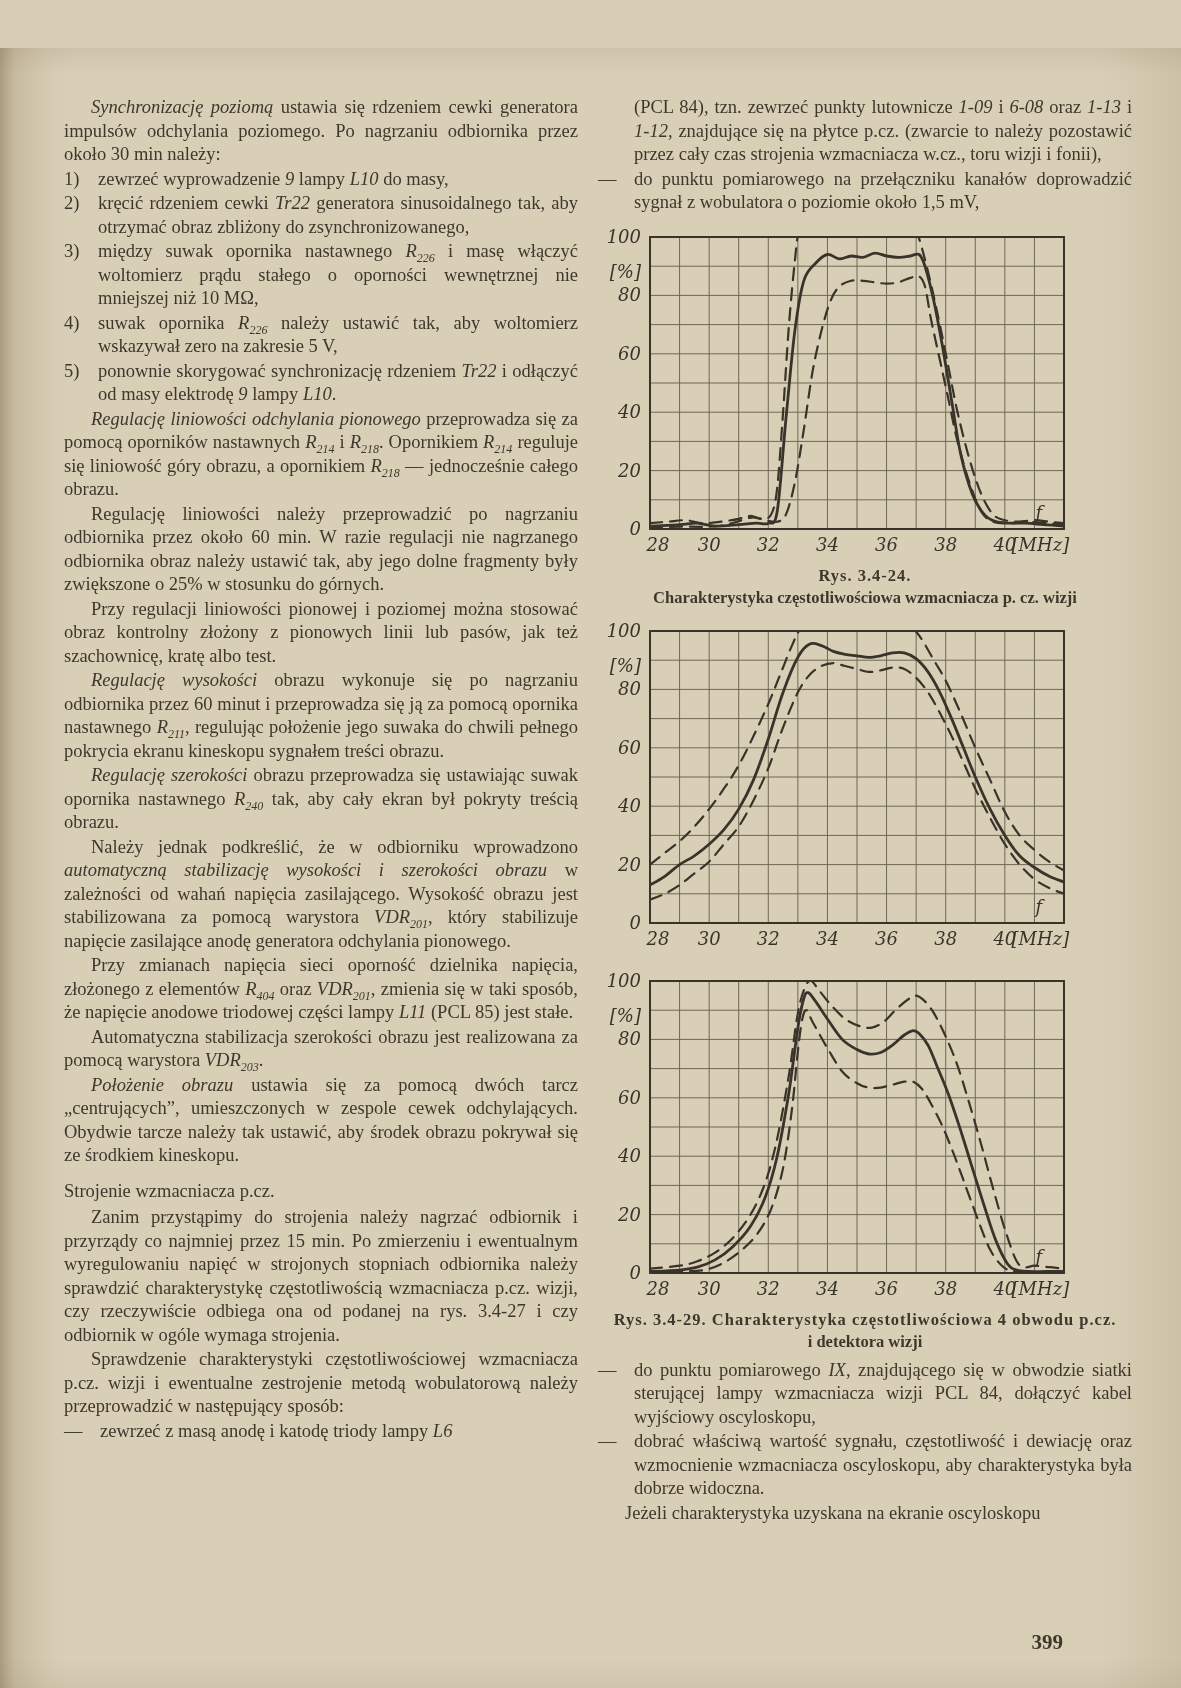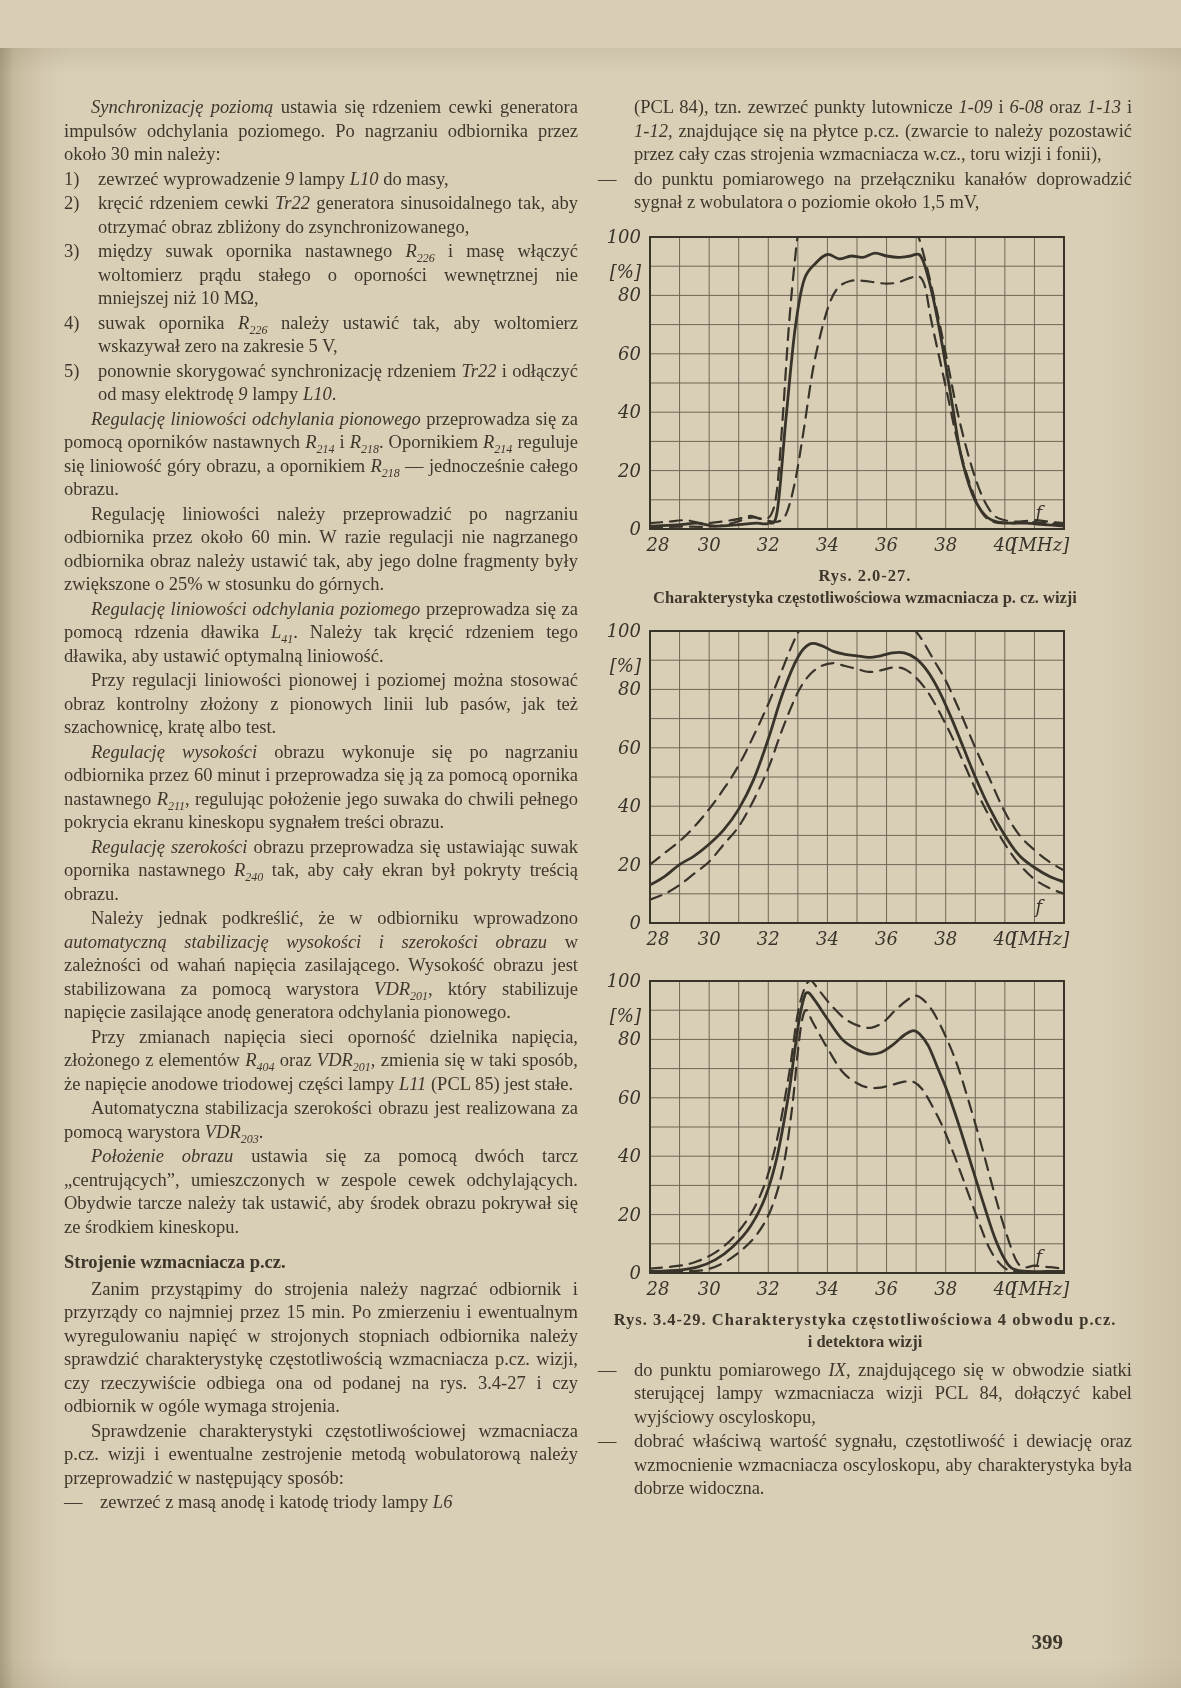--- a/index.html
+++ b/index.html
@@ -23,21 +23,21 @@
   .col-right{left:598px;width:534px;}
   .blk{margin:0 0 1px;text-align:justify;font-size:18.5px;line-height:23.5px;}
   .blk i{font-style:italic;}
   .blk sub{font-size:12px;line-height:0;}
   .blk-p{text-indent:27px;}
   .blk-cont{padding-left:36px;}
   .blk-li{padding-left:34px;}
   .blk-li .mk{float:left;margin-left:-34px;width:34px;}
   .blk-dash{padding-left:36px;}
   .blk-dash .mk{float:left;margin-left:-36px;width:36px;}
-  .blk-h{font-weight:bold;margin-top:12px;margin-bottom:3px;text-align:left;}
+  .blk-h{font-weight:normal;margin-top:12px;margin-bottom:3px;text-align:left;}
   .figure{margin:12px 0 6px 0;}
   .fig-caption{ text-align:center;font-weight:bold;font-size:16.5px;line-height:22px;}
   .fig-caption .cap-top{letter-spacing:1px;}
   svg text{font-family:"DejaVu Serif","Liberation Serif",serif;}
   .page-number{
     position:absolute;top:1582px;right:118px;
     font-weight:bold;font-size:21px;
   }
 </style>
 </head>
@@ -47,21 +47,20 @@
 
   <div class="col col-left">
       <p class="blk blk-p"><i>Synchronizację poziomą</i> ustawia się rdzeniem cewki generatora impulsów odchylania poziomego. Po nagrzaniu odbiornika przez około 30 min należy:</p>
       <p class="blk blk-li"><span class="mk">1)</span>zewrzeć wyprowadzenie <i>9</i> lampy <i>L10</i> do masy,</p>
       <p class="blk blk-li"><span class="mk">2)</span>kręcić rdzeniem cewki <i>Tr22</i> generatora sinusoidalnego tak, aby otrzymać obraz zbliżony do zsynchronizowanego,</p>
       <p class="blk blk-li"><span class="mk">3)</span>między suwak opornika nastawnego <i>R<sub>226</sub></i> i masę włączyć woltomierz prądu stałego o oporności wewnętrznej nie mniejszej niż 10 MΩ,</p>
       <p class="blk blk-li"><span class="mk">4)</span>suwak opornika <i>R<sub>226</sub></i> należy ustawić tak, aby woltomierz wskazywał zero na zakresie 5 V,</p>
       <p class="blk blk-li"><span class="mk">5)</span>ponownie skorygować synchronizację rdzeniem <i>Tr22</i> i odłączyć od masy elektrodę <i>9</i> lampy <i>L10</i>.</p>
       <p class="blk blk-p"><i>Regulację liniowości odchylania pionowego</i> przeprowadza się za pomocą oporników nastawnych <i>R<sub>214</sub></i> i <i>R<sub>218</sub></i>. Opornikiem <i>R<sub>214</sub></i> reguluje się liniowość góry obrazu, a opornikiem <i>R<sub>218</sub></i> — jednocześnie całego obrazu.</p>
       <p class="blk blk-p">Regulację liniowości należy przeprowadzić po nagrzaniu odbiornika przez około 60 min. W razie regulacji nie nagrzanego odbiornika obraz należy ustawić tak, aby jego dolne fragmenty były zwiększone o 25% w stosunku do górnych.</p>
-      <p class="blk blk-p"><i>Regulację liniowości odchylania poziomego</i> przeprowadza się za pomocą rdzenia dławika <i>L<sub>41</sub></i>. Należy tak kręcić rdzeniem tego dławika, aby ustawić optymalną liniowość.</p>
       <p class="blk blk-p">Przy regulacji liniowości pionowej i poziomej można stosować obraz kontrolny złożony z pionowych linii lub pasów, jak też szachownicę, kratę albo test.</p>
       <p class="blk blk-p"><i>Regulację wysokości</i> obrazu wykonuje się po nagrzaniu odbiornika przez 60 minut i przeprowadza się ją za pomocą opornika nastawnego <i>R<sub>211</sub></i>, regulując położenie jego suwaka do chwili pełnego pokrycia ekranu kineskopu sygnałem treści obrazu.</p>
       <p class="blk blk-p"><i>Regulację szerokości</i> obrazu przeprowadza się ustawiając suwak opornika nastawnego <i>R<sub>240</sub></i> tak, aby cały ekran był pokryty treścią obrazu.</p>
       <p class="blk blk-p">Należy jednak podkreślić, że w odbiorniku wprowadzono <i>automatyczną stabilizację wysokości i szerokości obrazu</i> w zależności od wahań napięcia zasilającego. Wysokość obrazu jest stabilizowana za pomocą warystora <i>VDR<sub>201</sub></i>, który stabilizuje napięcie zasilające anodę generatora odchylania pionowego.</p>
       <p class="blk blk-p">Przy zmianach napięcia sieci oporność dzielnika napięcia, złożonego z elementów <i>R<sub>404</sub></i> oraz <i>VDR<sub>201</sub></i>, zmienia się w taki sposób, że napięcie anodowe triodowej części lampy <i>L11</i> (PCL 85) jest stałe.</p>
       <p class="blk blk-p">Automatyczna stabilizacja szerokości obrazu jest realizowana za pomocą warystora <i>VDR<sub>203</sub></i>.</p>
       <p class="blk blk-p"><i>Położenie obrazu</i> ustawia się za pomocą dwóch tarcz „centrujących”, umieszczonych w zespole cewek odchylających. Obydwie tarcze należy tak ustawić, aby środek obrazu pokrywał się ze środkiem kineskopu.</p>
       <p class="blk blk-h">Strojenie wzmacniacza p.cz.</p>
       <p class="blk blk-p">Zanim przystąpimy do strojenia należy nagrzać odbiornik i przyrządy co najmniej przez 15 min. Po zmierzeniu i ewentualnym wyregulowaniu napięć w strojonych stopniach odbiornika należy sprawdzić charakterystykę częstotliwością wzmacniacza p.cz. wizji, czy rzeczywiście odbiega ona od podanej na rys. 3.4-27 i czy odbiornik w ogóle wymaga strojenia.</p>
       <p class="blk blk-p">Sprawdzenie charakterystyki częstotliwościowej wzmacniacza p.cz. wizji i ewentualne zestrojenie metodą wobulatorową należy przeprowadzić w następujący sposób:</p>
@@ -131,21 +130,21 @@
               <text x="170.28571428571428" y="324">32</text>
               <text x="229.42857142857142" y="324">34</text>
               <text x="288.57142857142856" y="324">36</text>
               <text x="347.7142857142857" y="324">38</text>
               <text x="406.85714285714283" y="324">40</text>
               <text x="442.3428571428572" y="324">[MHz]</text>
               <text x="440.8642857142857" y="292">f</text>
             </g>
           </svg></div>
       <div class="fig-caption">
-        <div class="cap-top">Rys. 2.0-27.</div>
+        <div class="cap-top">Rys. 3.4-24.</div>
         <div class="cap-main">Charakterystyka częstotliwościowa wzmacniacza p. cz. wizji</div>
       </div>
     </div>
 
     <div class="figure">
       <div><svg width="474" height="334" viewBox="0 0 474 334">
             <defs>
               <clipPath id="plot-clip-1">
                 <rect x="52" y="10" width="414" height="292"></rect>
               </clipPath>
@@ -271,17 +270,18 @@
           </svg></div>
       <div class="fig-caption">
         <div class="cap-top">Rys. 3.4-29. Charakterystyka częstotliwościowa 4 obwodu p.cz.</div>
         <div class="cap-main">i detektora wizji</div>
       </div>
     </div>
 
     <div>
         <p class="blk blk-dash"><span class="mk">—</span>do punktu pomiarowego <i>IX</i>, znajdującego się w obwodzie siatki sterującej lampy wzmacniacza wizji PCL 84, dołączyć kabel wyjściowy oscyloskopu,</p>
         <p class="blk blk-dash"><span class="mk">—</span>dobrać właściwą wartość sygnału, częstotliwość i dewiację oraz wzmocnienie wzmacniacza oscyloskopu, aby charakterystyka była dobrze widoczna.</p>
+        <p class="blk blk-p">Jeżeli charakterystyka uzyskana na ekranie oscyloskopu</p>
       </div>
   </div>
 
   <div class="page-number">399</div>
 </div>
 
 </body></html>

